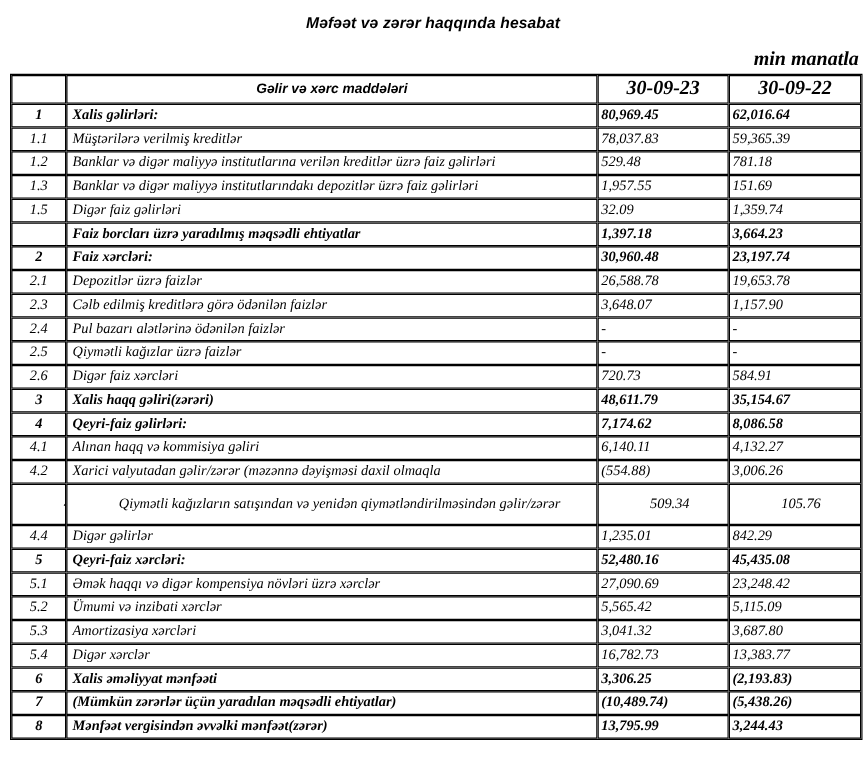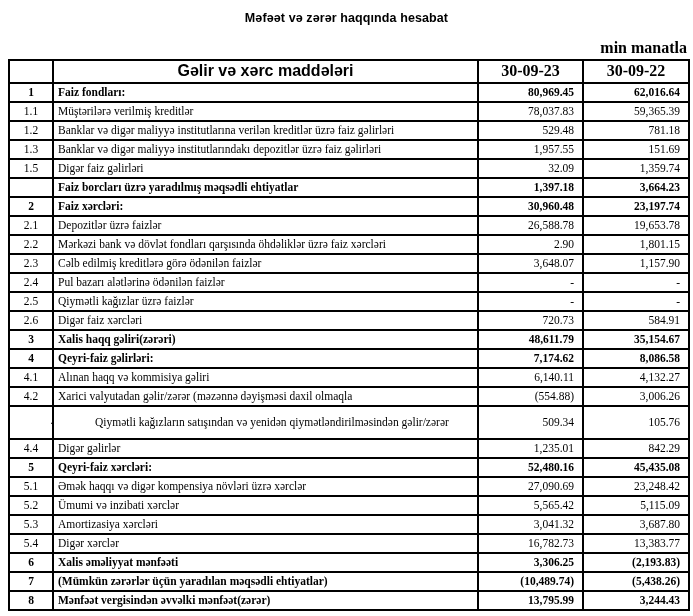--- a/index.html
+++ b/index.html
@@ -1,19 +1,19 @@
 <!DOCTYPE html>
 <html><head>
 <meta charset="utf-8">
 <style>
   html,body{margin:0;padding:0;background:#ffffff;}
   .page{
     width:693px;height:616px;background:#ffffff;color:#000;
     font-family:"Liberation Serif", serif;
-    position:relative;overflow:hidden;box-sizing:border-box;
+    position:relative;overflow:hidden;box-sizing:border-box;font-style:italic;
   }
   .title{
     text-align:center;margin-top:11px;
     font-family:"Liberation Sans", sans-serif;
     font-weight:bold;font-size:12.5px;letter-spacing:.1px;
   }
   .unit-note{
     text-align:right;margin:14px 6px 2px 0;
     font-family:"Liberation Serif", serif;
     font-weight:bold;font-size:16px;
@@ -28,25 +28,25 @@
   col.c-v1{width:105px;}
   col.c-v2{width:106px;}
   td,th{
     border:1px solid #000;
     font-size:11.5px;line-height:1.18;
     padding:1px 2px;overflow:hidden;white-space:nowrap;
     height:15px;vertical-align:middle;
     background:#fff;
   }
   thead th{font-weight:bold;text-align:center;}
-  th.h-item{font-family:"Liberation Sans", sans-serif;font-size:16px;}
+  th.h-item{font-family:"Liberation Sans", sans-serif;font-size:11px;}
   th.h-date{font-family:"Liberation Serif", serif;font-size:16px;}
   td.num{text-align:center;}
   td.label{text-align:left;padding-left:4px;white-space:normal;}
-  td.val{text-align:right;padding-right:8px;font-variant-numeric:tabular-nums;}
+  td.val{padding-right:8px;font-variant-numeric:tabular-nums;}
   tr.bold td{font-weight:bold;}
   tr.tall td{height:29px;padding-left:41px;}
 </style>
 </head>
 <body>
 
 <div class="page">
   <div class="title">Məfəət və zərər haqqında hesabat</div>
   <div class="unit-note">min manatla</div>
 
@@ -61,21 +61,21 @@
       <tr>
         <th class="h-item"></th>
         <th class="h-item">Gəlir və xərc maddələri</th>
         <th class="h-date">30-09-23</th>
         <th class="h-date">30-09-22</th>
       </tr>
     </thead>
     <tbody>
         <tr class="bold">
     <td class="num">1</td>
-    <td class="label">Faiz fondları:</td>
+    <td class="label">Xalis gəlirləri:</td>
     <td class="val">80,969.45</td>
     <td class="val">62,016.64</td>
   </tr>
         <tr>
     <td class="num">1.1</td>
     <td class="label">Müştərilərə verilmiş kreditlər</td>
     <td class="val">78,037.83</td>
     <td class="val">59,365.39</td>
   </tr>
         <tr>
@@ -106,26 +106,20 @@
     <td class="num">2</td>
     <td class="label">Faiz xərcləri:</td>
     <td class="val">30,960.48</td>
     <td class="val">23,197.74</td>
   </tr>
         <tr>
     <td class="num">2.1</td>
     <td class="label">Depozitlər üzrə faizlər</td>
     <td class="val">26,588.78</td>
     <td class="val">19,653.78</td>
-  </tr>
-        <tr>
-    <td class="num">2.2</td>
-    <td class="label">Mərkəzi bank və dövlət fondları qarşısında öhdəliklər üzrə faiz xərcləri</td>
-    <td class="val">2.90</td>
-    <td class="val">1,801.15</td>
   </tr>
         <tr>
     <td class="num">2.3</td>
     <td class="label">Cəlb edilmiş kreditlərə görə ödənilən faizlər</td>
     <td class="val">3,648.07</td>
     <td class="val">1,157.90</td>
   </tr>
         <tr>
     <td class="num">2.4</td>
     <td class="label">Pul bazarı alətlərinə ödənilən faizlər</td>

